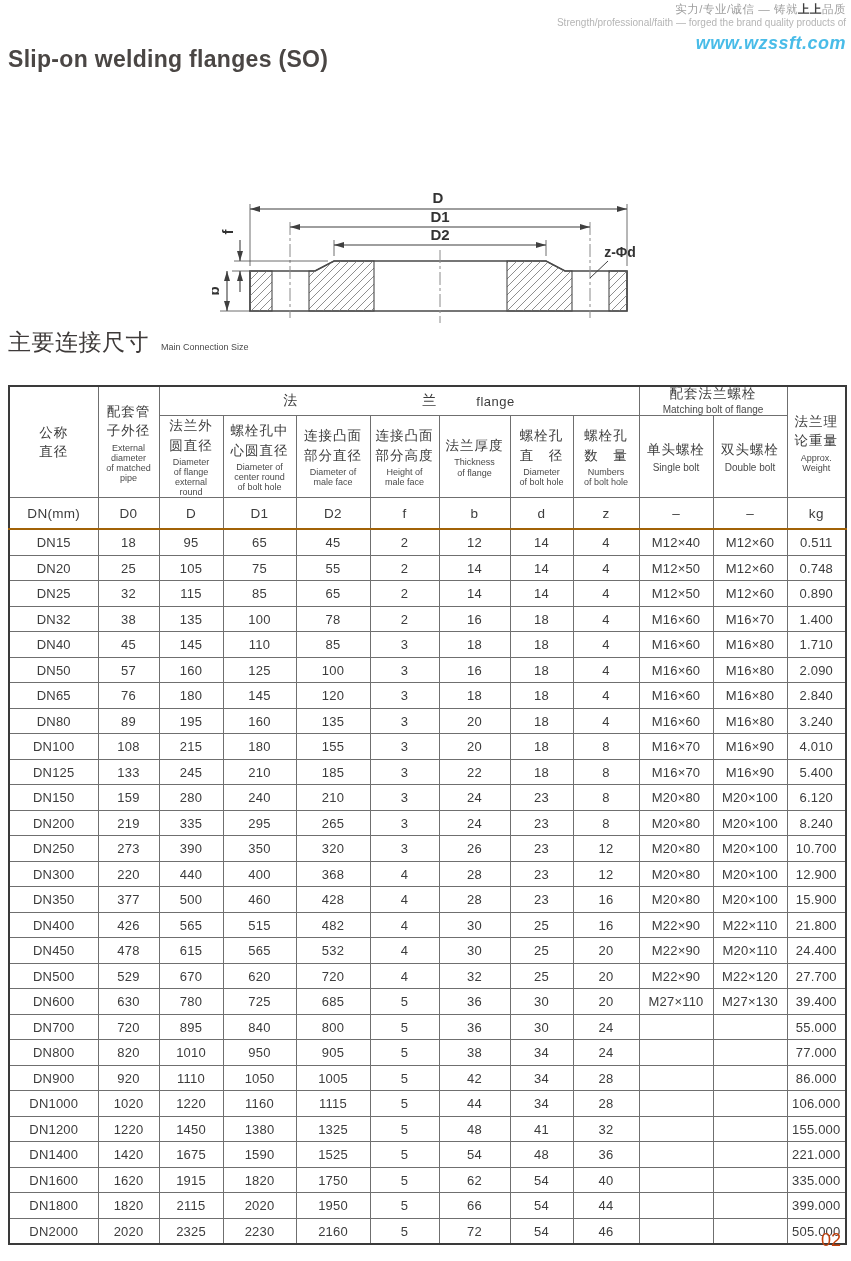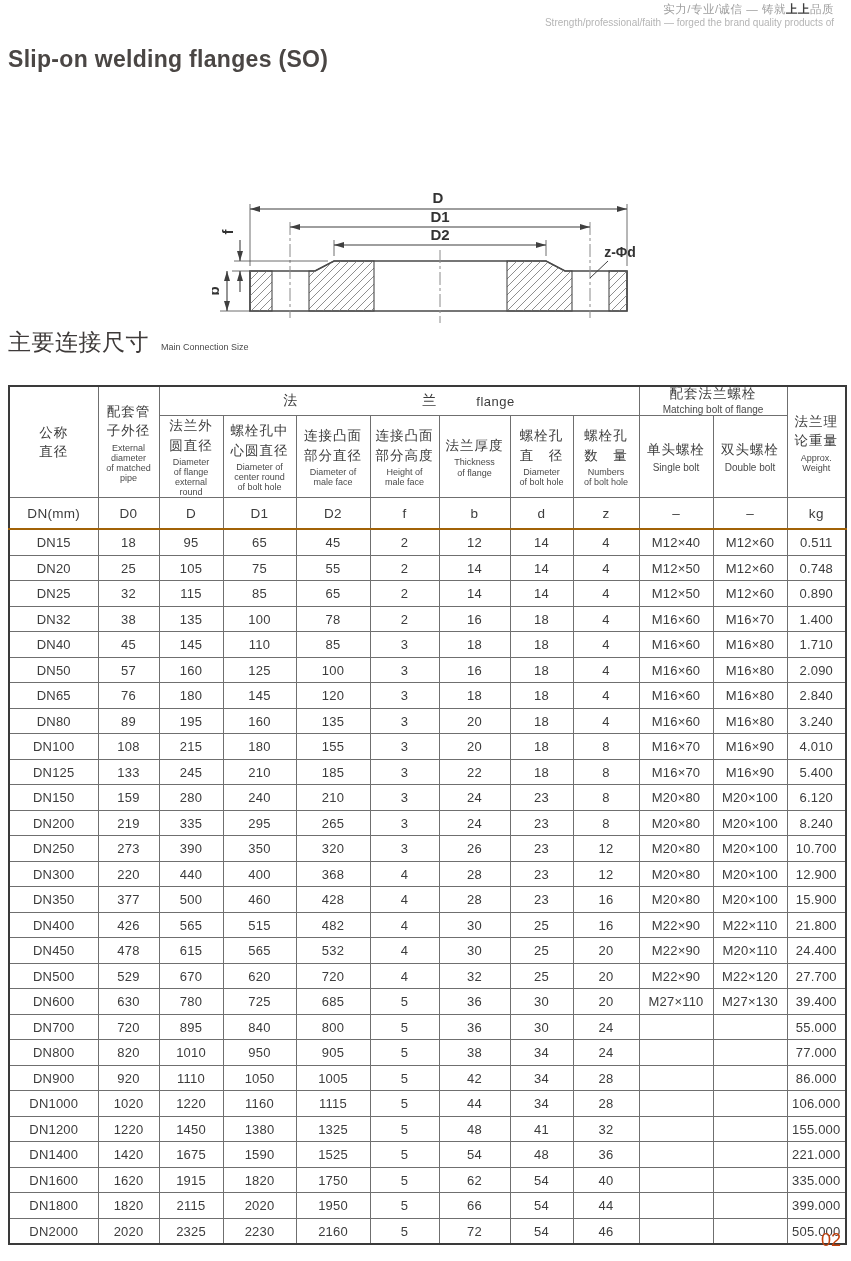--- a/index.html
+++ b/index.html
@@ -1,21 +1,21 @@
 <!DOCTYPE html>
 <html><head>
 <meta charset="utf-8">
 <style>
   html,body{margin:0;padding:0;background:#fff;}
   .page{
     position:relative;width:851px;height:1261px;background:#fff;overflow:hidden;
     font-family:"Liberation Sans","DejaVu Sans",sans-serif;color:#3c3c3c;
   }
   
-  .masthead{position:absolute;top:3px;right:17px;text-align:right;line-height:1.15;}
+  .masthead{position:absolute;top:3px;right:5px;text-align:right;line-height:1.15;}
   .tag-cn{font-size:11.5px;color:#9f9f9f;letter-spacing:.5px;}
   .tag-cn b{color:#3f3f3f;}
   .tag-en{font-size:10px;color:#b5b5b5;margin-top:1px;}
   .site{font-size:18px;font-style:italic;font-weight:bold;color:#4cbcе8;color:#49BCE8;margin-top:4px;letter-spacing:.5px;}
   
   .title-block{position:absolute;left:8px;top:38px;color:#3e3a39;}
   .title-cn{font-size:35px;font-weight:400;letter-spacing:1px;}
   .title-en{font-size:23px;font-weight:700;margin-top:8px;letter-spacing:.3px;color:#4a4644;}
   
   .section-heading{position:absolute;left:8px;top:327px;font-size:23px;color:#3e3a39;letter-spacing:.5px;}
@@ -49,20 +49,21 @@
   svg text{font-family:"Liberation Sans","DejaVu Sans",sans-serif;}
 </style>
 </head>
 <body>
 
 <div class="page">
 
   <div class="masthead">
     <div class="tag-cn"><span>实力/专业/诚信 — 铸就</span><b>上上</b><span>品质</span></div>
     <div class="tag-en">Strength/professional/faith — forged the brand quality products of</div>
+    <div class="site">www.wzssft.com</div>
   </div>
 
   <div class="title-block">
     <div class="title-en">Slip-on welding flanges (SO)</div>
   </div>
 
   <div class="drawing">
     <svg width="455" height="150" viewBox="0 0 455 150">
       <defs>
         <pattern id="hatch" width="8" height="8" patternUnits="userSpaceOnUse">

